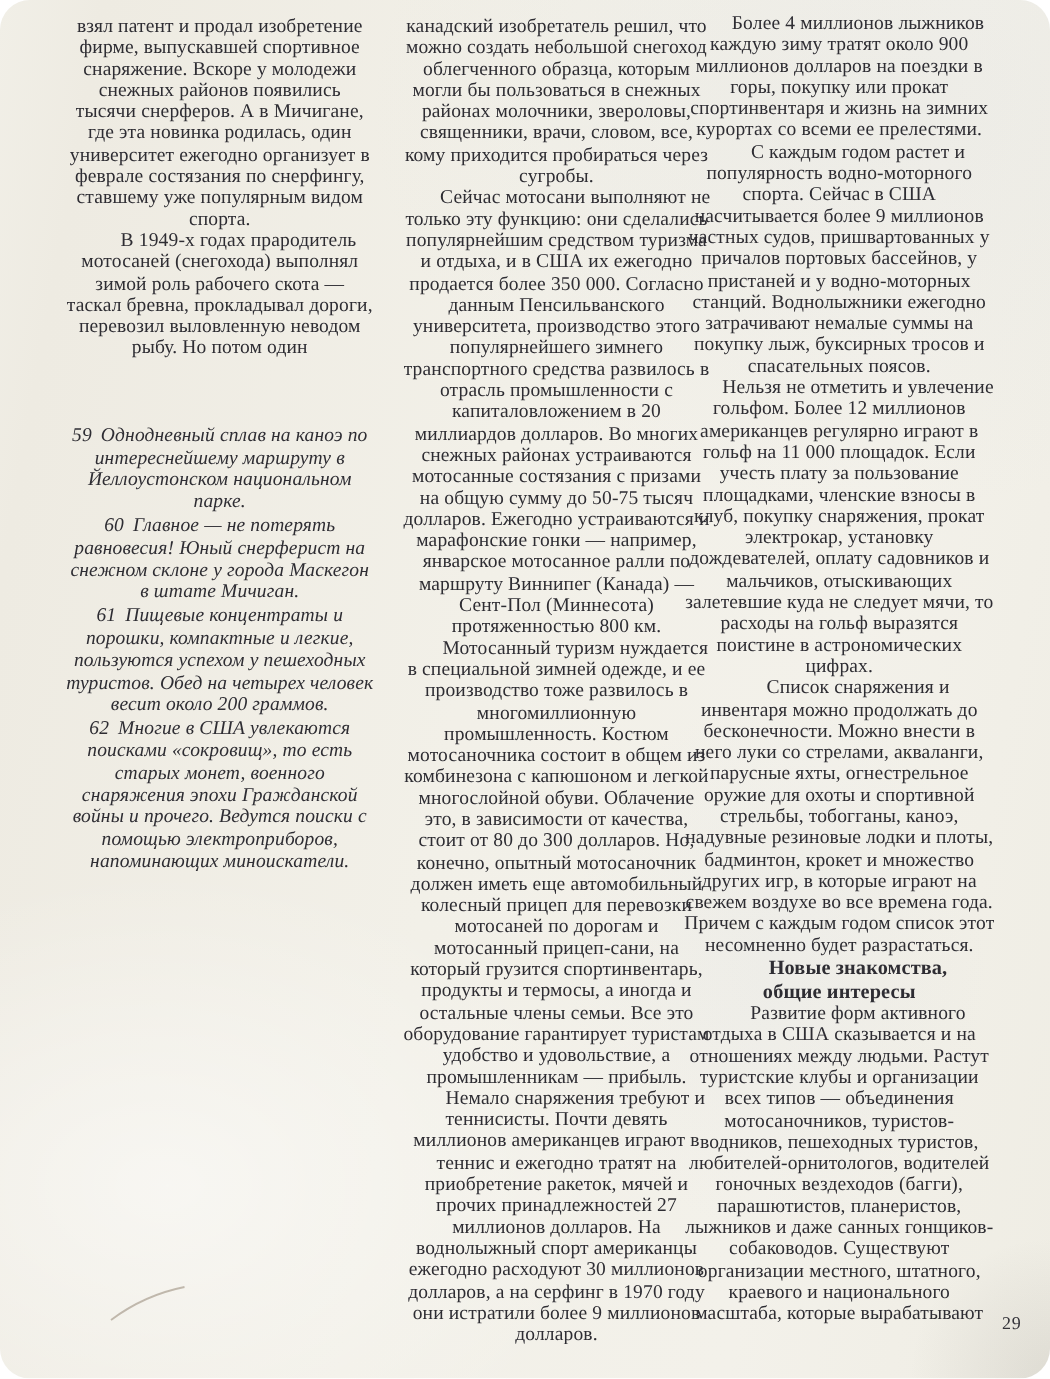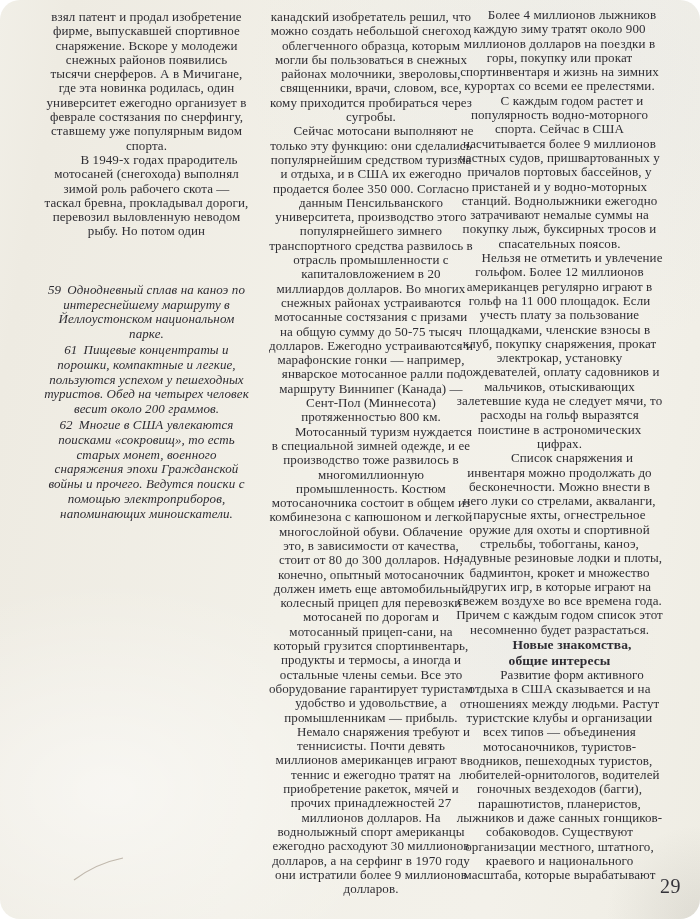--- a/index.html
+++ b/index.html
@@ -36,35 +36,36 @@
   }
   p.caption{margin:0 0 1px 0;}
   .cap-num{padding-right:6px;}
   .section-heading{
     margin:22px 0 2px 0;
     font-size:13.5px;line-height:15.5px;font-weight:bold;
     text-align:left;white-space:pre-line;text-indent:0;
   }
   .page-number{
     position:absolute;right:19px;top:875px;
-    font-size:20px;color:#35343a;letter-spacing:.5px;
+    font-size:12px;color:#35343a;letter-spacing:.5px;
   }
   .pencil-mark{position:absolute;left:73px;top:855px;}
 </style>
 </head>
 <body>
 
 <div class="page">
 
   <div class="col col1">
     <p class="body cont">взял патент и продал изобретение фирме, выпускавшей спортивное снаряжение. Вскоре у молодежи снежных районов появились тысячи снерферов. А в Мичигане, где эта новинка родилась, один университет ежегодно организует в феврале состязания по снерфингу, ставшему уже популярным видом спорта.</p>
     <p class="body">В 1949-х годах прародитель мотосаней (снегохода) выполнял зимой роль рабочего скота — таскал бревна, прокладывал дороги, перевозил выловленную неводом рыбу. Но потом один</p>
 
     <div class="captions">
       <p class="caption"><span class="cap-num">59</span><span>Однодневный сплав на каноэ по интереснейшему маршруту в Йеллоустонском национальном парке.</span></p>
+      <p class="caption"><span class="cap-num">60</span><span>Главное — не потерять равновесия! Юный снерферист на снежном склоне у города Маскегон в штате Мичиган.</span></p>
       <p class="caption"><span class="cap-num">61</span><span>Пищевые концентраты и порошки, компактные и легкие, пользуются успехом у пешеходных туристов. Обед на четырех человек весит около 200 граммов.</span></p>
       <p class="caption"><span class="cap-num">62</span><span>Многие в США увлекаются поисками «сокровищ», то есть старых монет, военного снаряжения эпохи Гражданской войны и прочего. Ведутся поиски с помощью электроприборов, напоминающих миноискатели.</span></p>
     </div>
   </div>
 
   <div class="col col2">
     <p class="body cont">канадский изобретатель решил, что можно создать небольшой снегоход облегченного образца, которым могли бы пользоваться в снежных районах молочники, звероловы, священники, врачи, словом, все, кому приходится пробираться через сугробы.</p>
     <p class="body">Сейчас мотосани выполняют не только эту функцию: они сделались популярнейшим средством туризма и отдыха, и в США их ежегодно продается более 350 000. Согласно данным Пенсильванского университета, производство этого популярнейшего зимнего транспортного средства развилось в отрасль промышленности с капиталовложением в 20 миллиардов долларов. Во многих снежных районах устраиваются мотосанные состязания с призами на общую сумму до 50-75 тысяч долларов. Ежегодно устраиваются и марафонские гонки — например, январское мотосанное ралли по маршруту Виннипег (Канада) — Сент-Пол (Миннесота) протяженностью 800 км.</p>
     <p class="body">Мотосанный туризм нуждается в специальной зимней одежде, и ее производство тоже развилось в многомиллионную промышленность. Костюм мотосаночника состоит в общем из комбинезона с капюшоном и легкой многослойной обуви. Облачение это, в зависимости от качества, стоит от 80 до 300 долларов. Но, конечно, опытный мотосаночник должен иметь еще автомобильный колесный прицеп для перевозки мотосаней по дорогам и мотосанный прицеп-сани, на который грузится спортинвентарь, продукты и термосы, а иногда и остальные члены семьи. Все это оборудование гарантирует туристам удобство и удовольствие, а промышленникам — прибыль.</p>
     <p class="body">Немало снаряжения требуют и теннисисты. Почти девять миллионов американцев играют в теннис и ежегодно тратят на приобретение ракеток, мячей и прочих принадлежностей 27 миллионов долларов. На воднолыжный спорт американцы ежегодно расходуют 30 миллионов долларов, а на серфинг в 1970 году они истратили более 9 миллионов долларов.</p>

